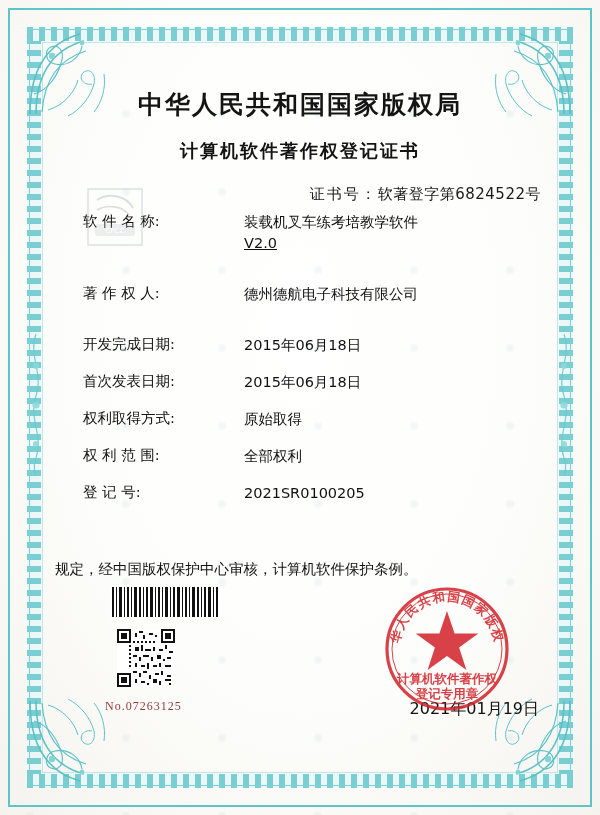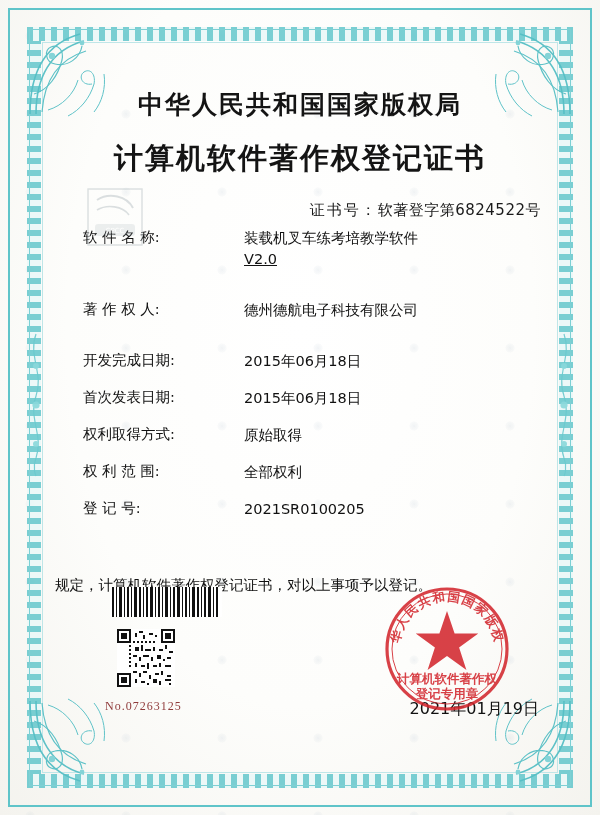--- a/index.html
+++ b/index.html
@@ -107,21 +107,21 @@
     font-weight: bold;
     font-size: 25px;
     letter-spacing: 2px;
     color: #141414;
     margin-top: 18px;
   }
   .title-main {
     text-align: center;
     font-family: "DejaVu Serif", "Liberation Serif", serif;
     font-weight: bold;
-    font-size: 29px;
+    font-size: 18px;
     letter-spacing: 2px;
     color: #141414;
     margin-top: 18px;
   }
 
   .cert-no {
     margin-top: 22px;
     text-align: right;
     font-size: 15px;
     color: #1a1a1a;
@@ -383,21 +383,21 @@
 
       <div class="field-row">
         <div class="field-label">登 记 号:</div>
         <div class="field-value">2021SR0100205</div>
       </div>
 
     </div>
 
     <div class="paragraph">
       <span class="indent"></span><br>
-      <span>规定，计算机软件著作权登记证书，对以上事项予以登记。</span>
+      <span>规定，经中国版权保护中心审核，计算机软件保护条例。</span>
     </div>
 
   </div>
 
   <div class="footer">
 
     <div class="barcode">
       <svg width="112" height="30" viewBox="0 0 112 30">
         <rect width="112" height="30" fill="#ffffff"></rect>
         <g fill="#111111">

